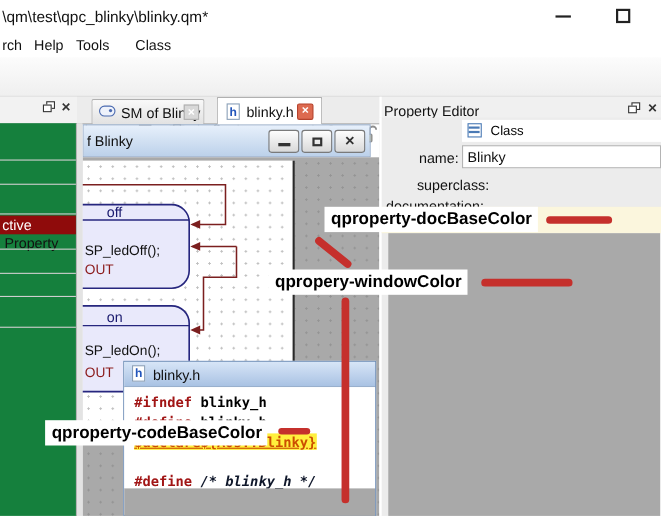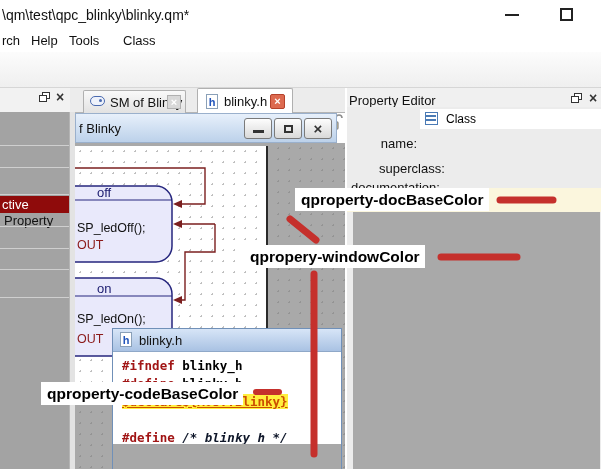--- a/index.html
+++ b/index.html
@@ -39,21 +39,21 @@
   .tab-active { top:88px; height:25px; background:#fff; z-index:3; }
   .state-ico { width:15px; height:10px; border:1.5px solid #4a6ab0; border-radius:5px; background:#eef2fb; }
   .state-ico i { position:absolute; left:8px; top:2px; width:3px; height:3px; background:#4a6ab0; border-radius:50%; }
   .h-ico { width:12px; height:15px; border:1px solid #8aa0b8; background:#fff; font-size:11px; font-weight:bold; color:#2255bb; text-align:center; line-height:14px; }
   .tab-close-gray { width:14px; height:14px; background:#d8d8d8; border:1px solid #b0b0b0; color:#fff; font-size:11px; font-weight:bold; text-align:center; line-height:12px; }
   .tab-close-red { width:15px; height:15px; background:#dd6a50; border:1px solid #b5422c; border-radius:2px; color:#fff; font-size:11px; font-weight:bold; text-align:center; line-height:13px; }
   .dockhead-pe { left:345px; top:88px; width:256px; height:24px; background:#f0f0f0; border-left:2px solid #fff; border-bottom:1px solid #c4c4c4; }
   .dockhead-pe .t { position:absolute; left:2px; top:5px; font-size:13px; color:#111;text-align:right; }
 
   
-  .explorer { left:0; top:112px; width:70px; height:357px; background:#a3a3a3; border-right:1px solid #b4b4b4; }
+  .explorer { left:0; top:112px; width:70px; height:357px; background:#15803d; border-right:1px solid #b4b4b4; }
   .row-line { left:0; width:69px; height:1px; background:#cfcfcf; }
   .sel-row { left:0; top:84px; width:69px; height:17px; background:#8f0b0b; color:#fff; font-size:13px; line-height:17px; padding-left:2px; }
   .tree-item { left:4px; top:101px; font-size:13px; color:#111; line-height:15px; }
 
   
   .mdi { left:75px; top:112px; width:270px; height:357px; overflow:hidden; }
   .sm-titlebar { left:0; top:1px; width:262px; height:30px; background:linear-gradient(#e7f0fb,#bcd1ea); border:1px solid #9ab0cc; }
   .sm-title { position:absolute; left:3px; top:7px; font-size:13px; color:#111; }
   .wbtn { position:absolute; top:4px; width:28px; height:21px; background:linear-gradient(#fdfdfd,#d9d9d9); border:1px solid #7a7a7a; border-radius:3px; text-align:center; }
   .wbtn .dash { position:absolute; left:8px; bottom:5px; width:11px; height:3px; background:#333; }
@@ -321,20 +321,23 @@
 
 <div class="abs pe">
   <div class="pe-classrow">
     <div class="class-ico">
         <i style="top:2px"></i>
         <i style="top:6px"></i>
       </div>
     <span class="abs" style="left:26px; top:3px; font-size:12px">Class</span>
   </div>
   <div class="pe-rlabel" style="top:29px">name:</div>
+  <div class="pe-field" style="top:25px; height:21px">
+    <span>Blinky</span>
+  </div>
   <div class="pe-rlabel" style="top:54px">superclass:</div>
   <div class="pe-label" style="left:4px; top:73px">documentation:</div>
   <div class="pe-doc"></div>
   <div class="pe-gray"></div>
 </div>
 
 <svg class="abs anno-svg" width="601" height="469" viewBox="0 0 601 469">
   <line x1="500" y1="200" x2="553" y2="200" stroke="#c5302c" stroke-width="7" stroke-linecap="round"></line>
   <line x1="290" y1="219" x2="316" y2="240" stroke="#c5302c" stroke-width="7" stroke-linecap="round"></line>
   <line x1="441" y1="257" x2="517" y2="257" stroke="#c5302c" stroke-width="7" stroke-linecap="round"></line>

